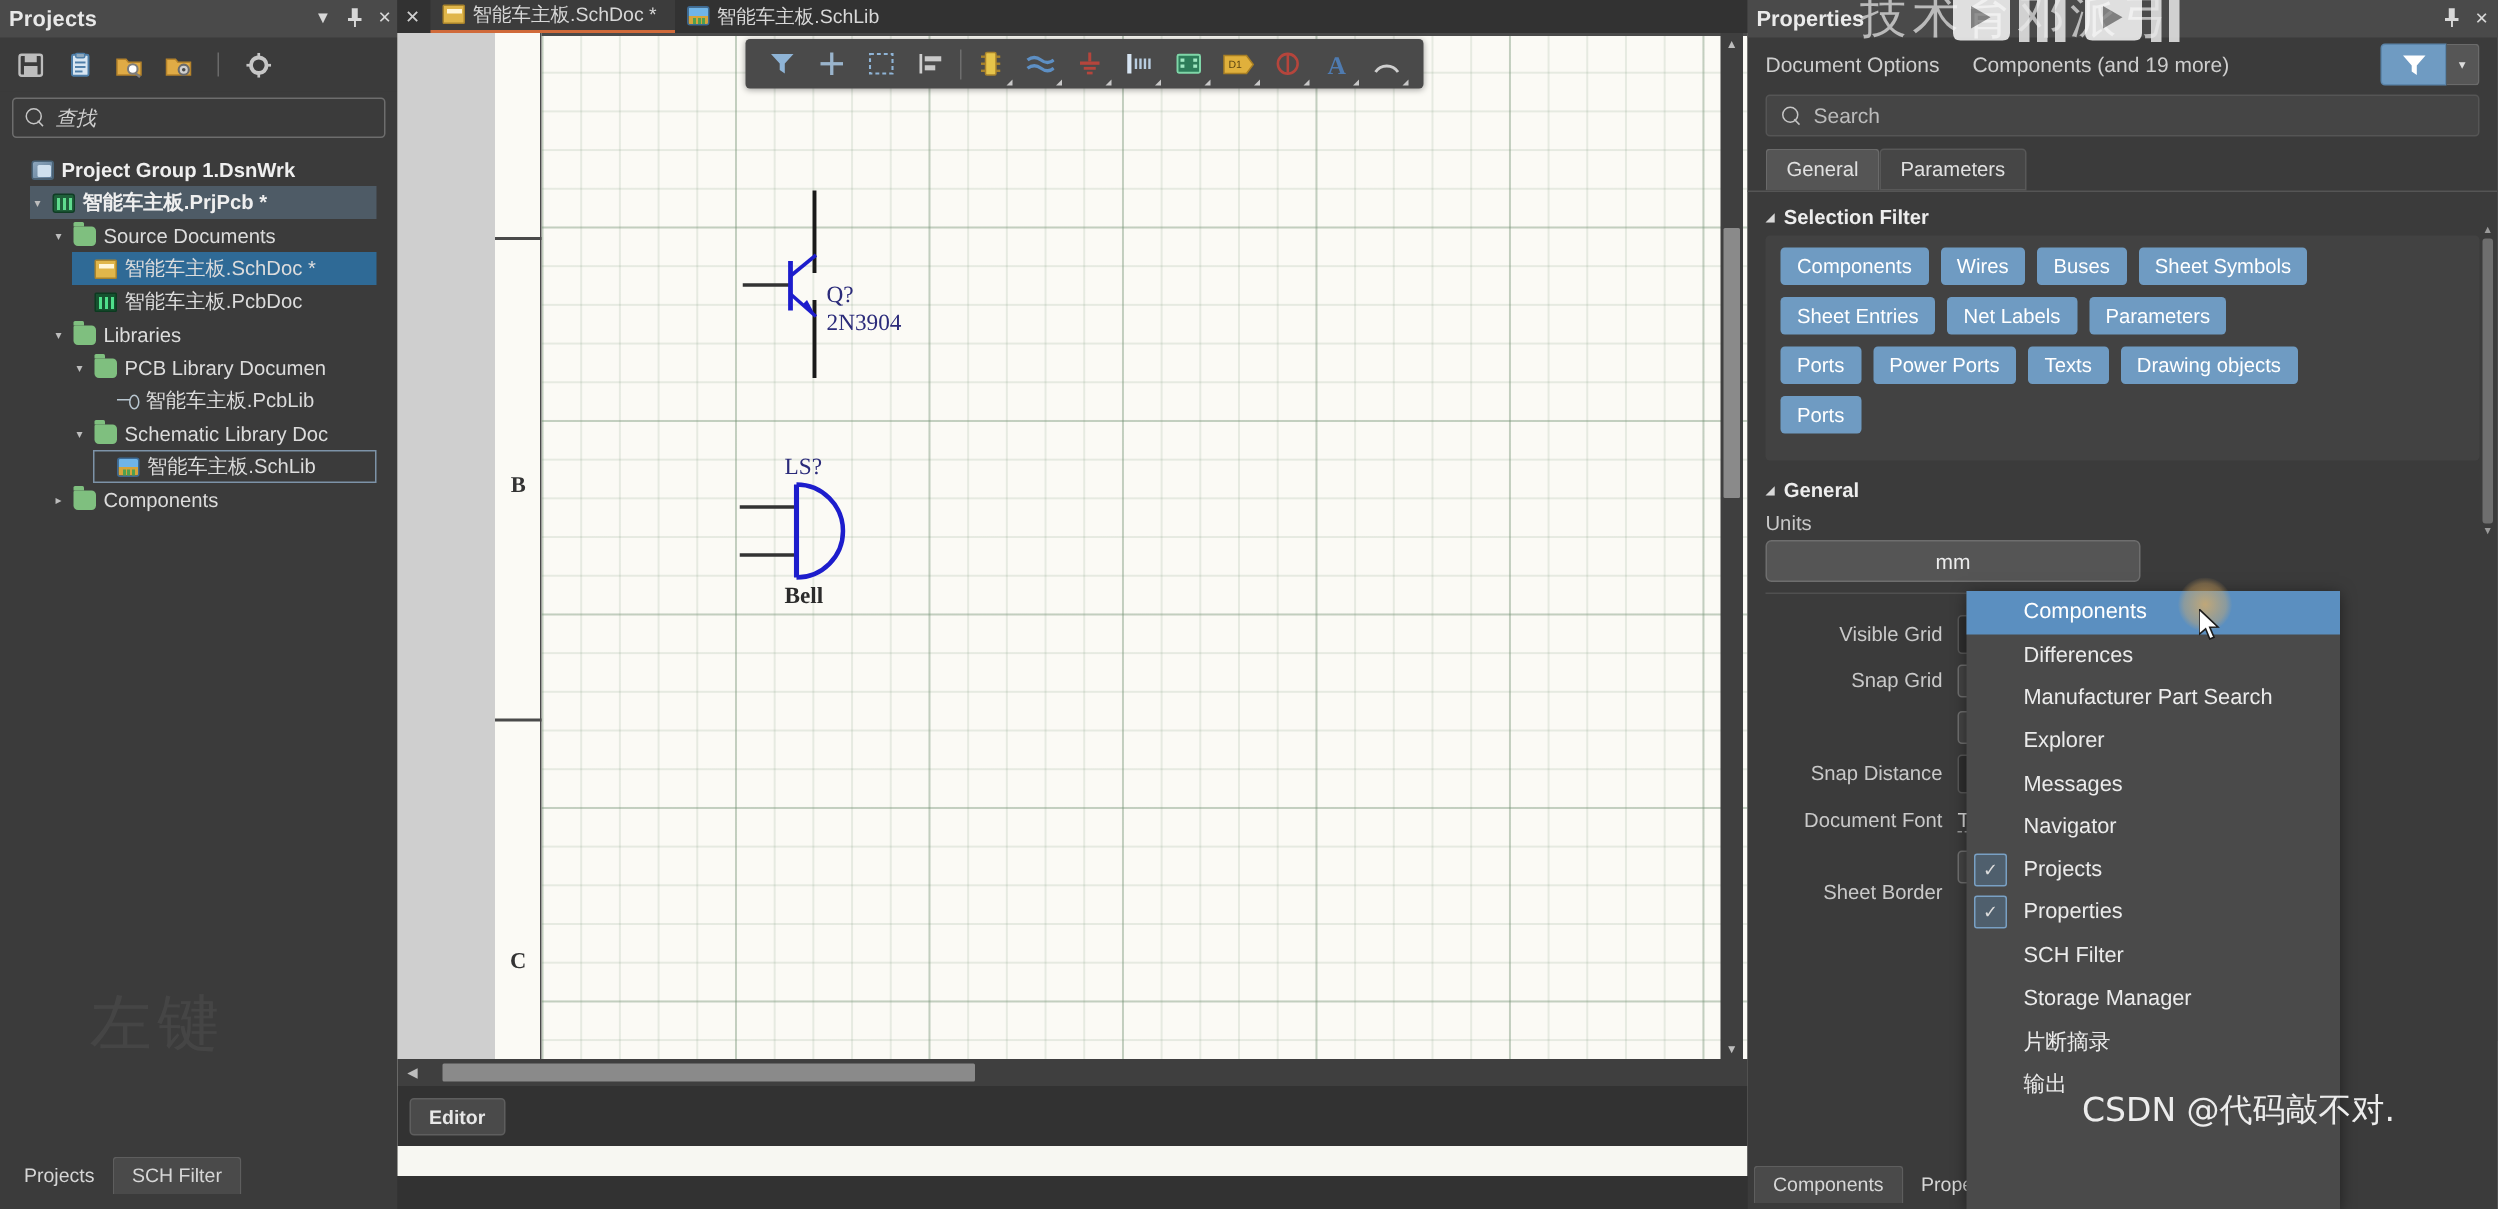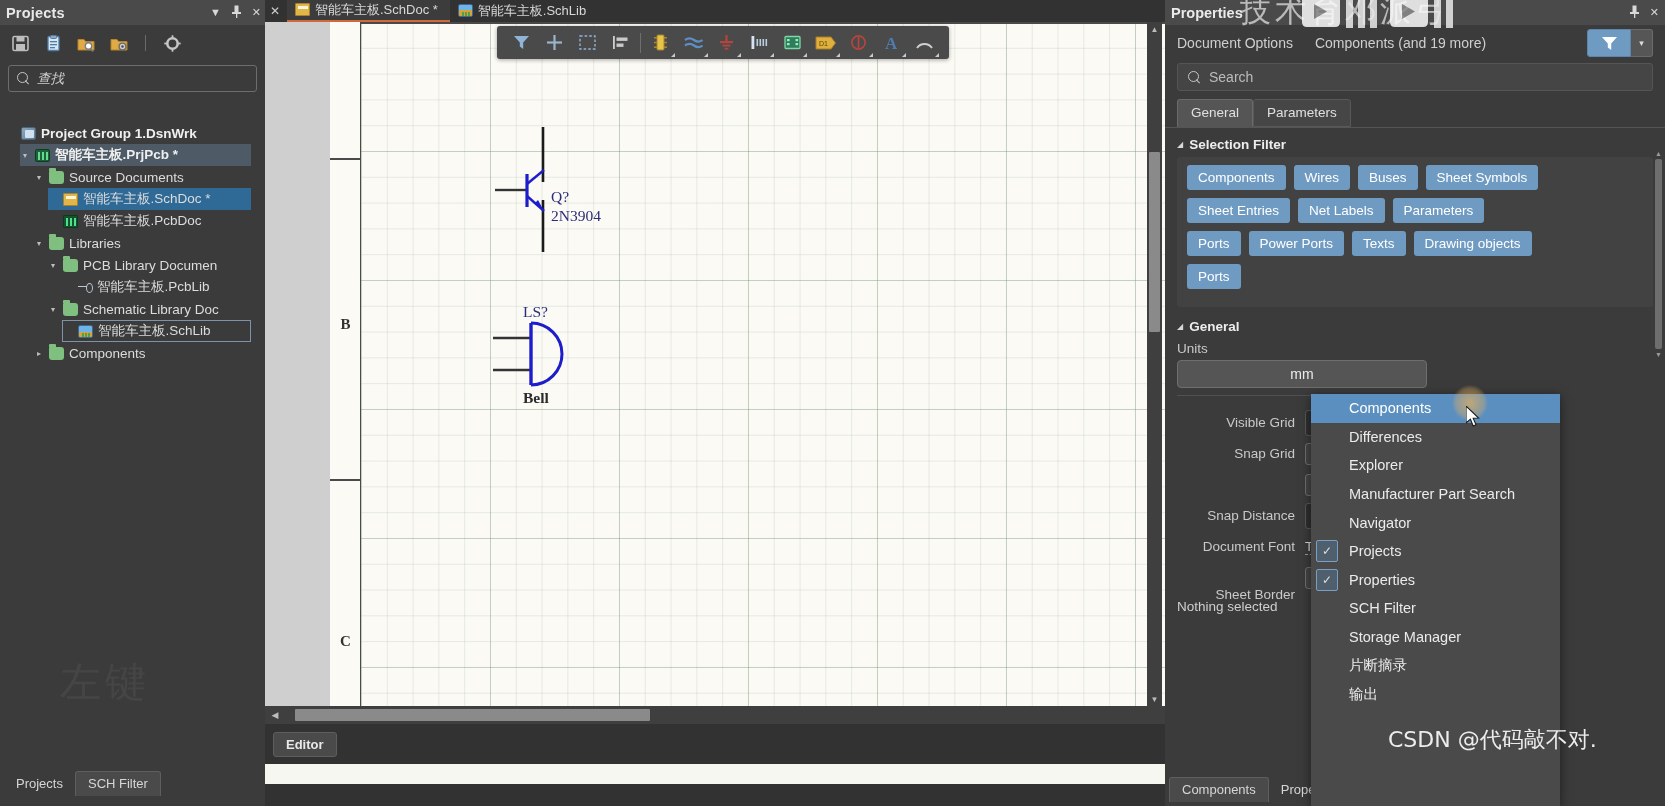--- a/index.html
+++ b/index.html
@@ -41,21 +41,21 @@
   .magnifier { width: 13px; height: 13px; position: relative; flex: none; }
   .magnifier::before {
     content:''; position:absolute; left:0; top:0; width:9px; height:9px;
     border:1.4px solid #c6c6c6; border-radius:50%;
   }
   .magnifier::after {
     content:''; position:absolute; left:8px; top:8px; width:5px; height:1.4px;
     background:#c6c6c6; transform:rotate(45deg); transform-origin:left center;
   }
 
-  .pp-tree { flex: 1; padding: 4px 0 0 0; overflow: hidden; position: relative; margin-top: 20px; }
+  .pp-tree { flex: 1; padding: 4px 0 0 0; overflow: hidden; position: relative; }
   .tnode {
     display: flex; align-items: center; height: 22px; gap: 5px;
     font-size: 13.5px; color: #dcdcdc; padding-right: 6px; white-space: nowrap;
   }
   .tnode.sel-blue { background: #2f6a96; }
   .tnode.sel-grey { background: #4e5b66; }
   .tnode.outline { border: 1px solid #7d93a8; }
   .tarrow { width: 10px; font-size: 8px; color: #bdbdbd; flex: none; text-align: center; }
   .tarrow.empty { visibility: hidden; }
   .tlabel { overflow: hidden; text-overflow: ellipsis; }
@@ -635,40 +635,42 @@
         <div class="grow">
           <span class="glabel" style="width: 118px;">Document Font</span>
           <span style="font-size: 13.5px; color: rgb(217, 217, 217); border-bottom: 1px dashed rgb(153, 153, 153); cursor: pointer;">Tim</span>
         </div>
         <div class="grow">
           <span class="glabel" style="width: 118px; margin-top: 34px;">Sheet Border</span>
           <span class="checkbox">✓</span>
         </div>
       </div>
 
-    <div class="nothing-sel">Nothing selected</div>
 
     <div class="p-bottom-tabs" id="p-bottom-tabs">
         <span class="btab active">Components</span>
         <span class="btab">Propert</span>
       </div>
   </div>
 
   <div class="dropdown" id="dropdown">
       <div class="ditem highlight">
         <span>Components</span>
       </div>
       <div class="ditem">
         <span>Differences</span>
       </div>
       <div class="ditem">
+        <span>Manufacturer Part Search</span>
+      </div>
+      <div class="ditem">
         <span>Explorer</span>
       </div>
       <div class="ditem">
-        <span>Manufacturer Part Search</span>
+        <span>Messages</span>
       </div>
       <div class="ditem">
         <span>Navigator</span>
       </div>
       <div class="ditem">
         <span class="chk">✓</span>
         <span>Projects</span>
       </div>
       <div class="ditem">
         <span class="chk">✓</span>

